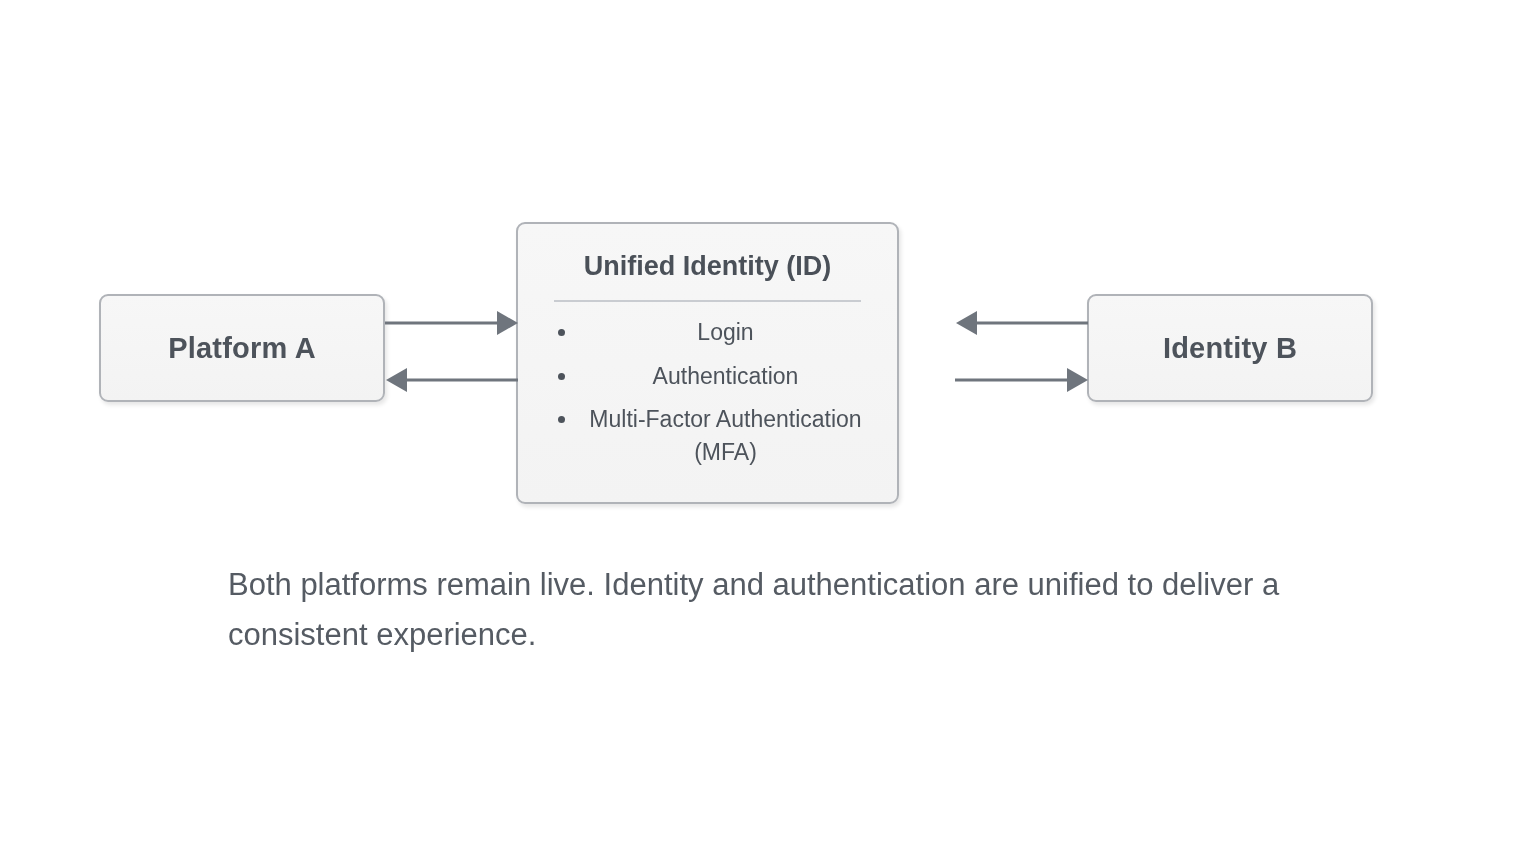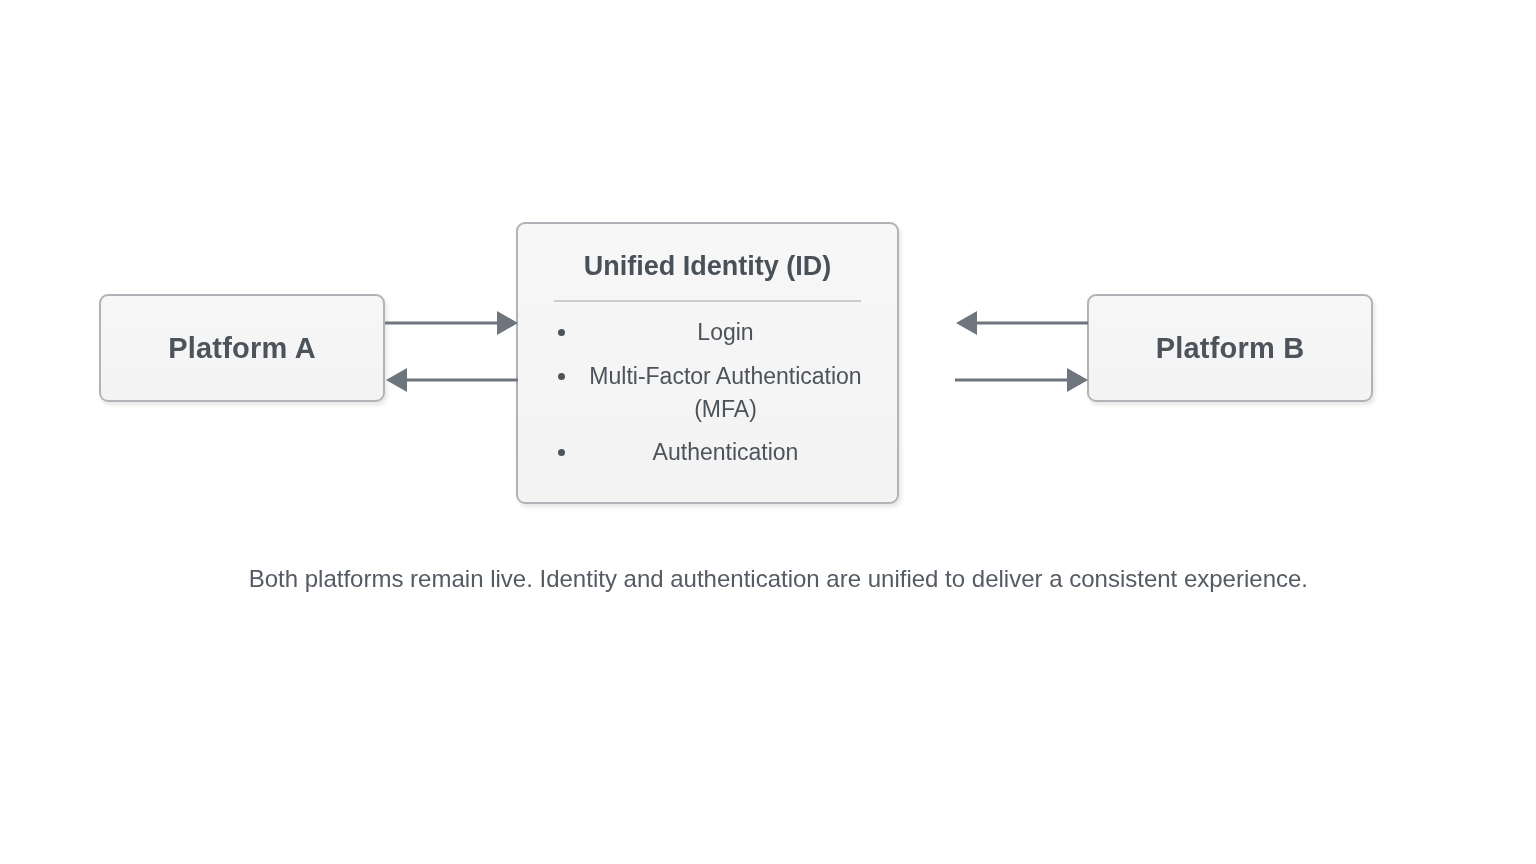--- a/index.html
+++ b/index.html
@@ -105,46 +105,46 @@
   .conn-head {
     fill: #6f757d;
   }
 
   
   .caption {
     position: absolute;
     left: 228px;
     top: 560px;
     width: 1080px;
-    text-align: right;
-    font-size: 24px;
+    text-align: left;
+    font-size: 31px;
     line-height: 1.6;
     color: #555b63;
   }
 </style>
 </head>
 <body>
 
 <div class="canvas">
 
   <div class="node platform" id="platform-a">
     <span class="platform-label">Platform A</span>
   </div>
 
   <div class="node platform" id="platform-b">
-    <span class="platform-label">Platform B</span>
+    <span class="platform-label">Identity B</span>
   </div>
 
   <div class="node" id="hub">
     <div class="hub-title">Unified Identity (ID)</div>
     <div class="hub-divider"></div>
     <ul class="hub-list">
       <li>Login</li>
+      <li>Authentication</li>
       <li>Multi-Factor Authentication (MFA)</li>
-      <li>Authentication</li>
     </ul>
   </div>
 
   <svg class="connector" style="left:385px; top:308px; width:135px; height:30px;" viewBox="0 0 135 30">
     <line class="conn-line" x1="0" y1="15" x2="112" y2="15"></line>
     <polygon class="conn-head" points="112,3 133,15 112,27"></polygon>
   </svg>
 
   <svg class="connector" style="left:385px; top:365px; width:135px; height:30px;" viewBox="0 0 135 30">
     <line class="conn-line" x1="133" y1="15" x2="22" y2="15"></line>

